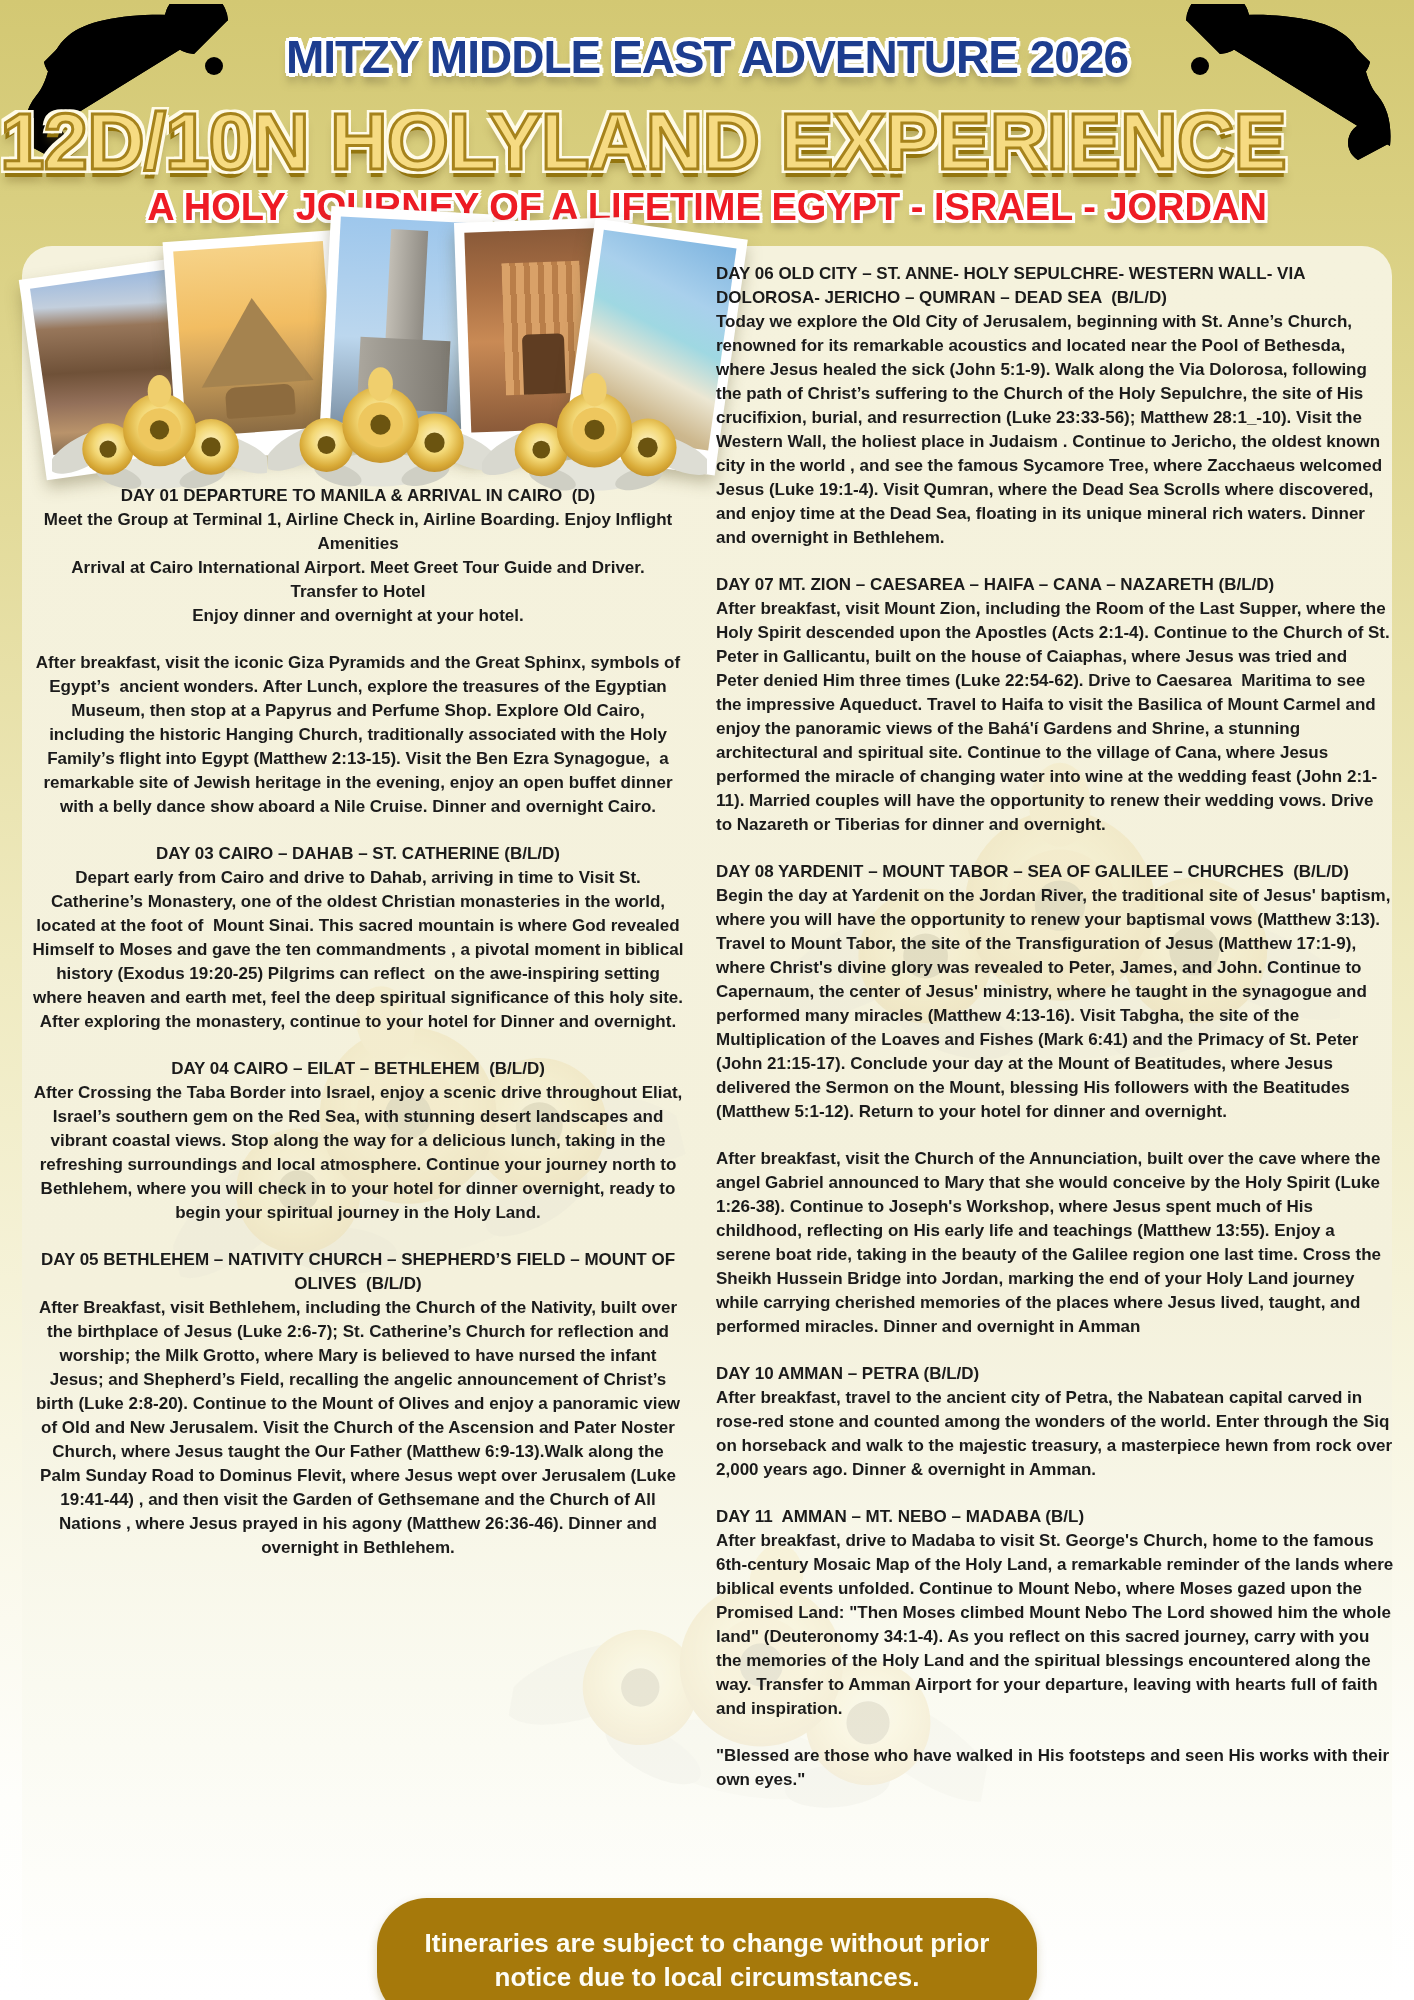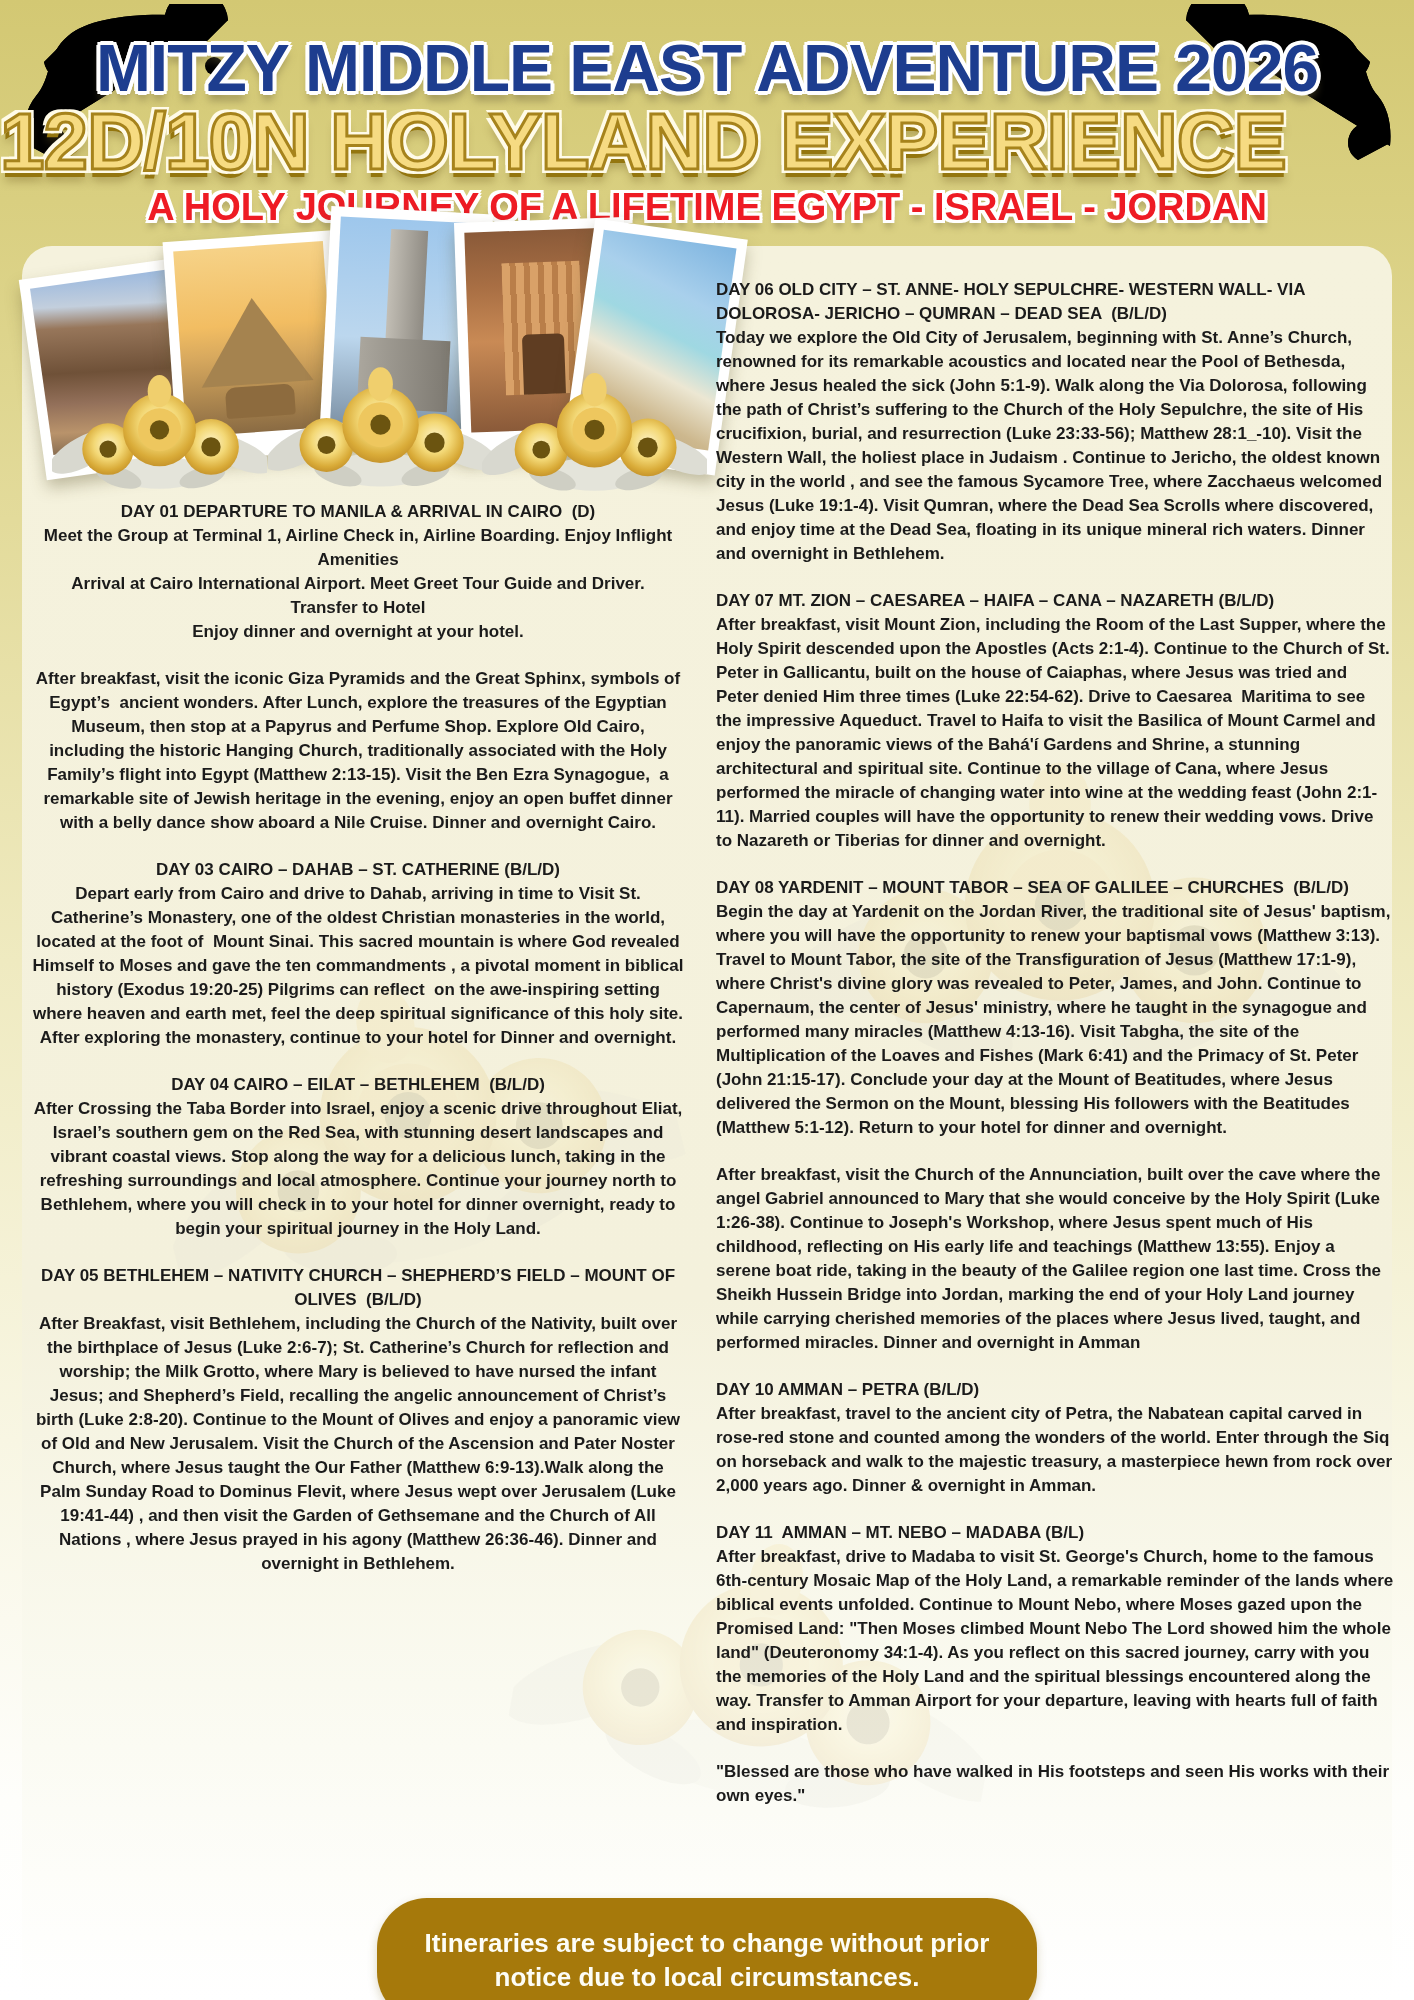--- a/index.html
+++ b/index.html
@@ -6,21 +6,21 @@
     --title_blue:#1d3d8f; --gold_fill:#f6db82; --gold_stroke:#a6831c; --gold_shadow:#94760f;
     --tag_red:#ee1b24; --pill_gold:#a6790b; --panel_cream:#f5f2dd; --page_khaki:#d5ca76;
     --ornament_brown:#6f4e11; --text_dark:#1b1b1b;
   }
   html,body{margin:0;padding:0;}
   .page{position:relative;width:1414px;height:2000px;overflow:hidden;
     font-family:"Liberation Sans",sans-serif;
     background:linear-gradient(180deg,#d3c873 0%,#d9cf80 10%,#e3db9b 26%,#efeac0 48%,#f8f6e3 72%,#fefefb 90%,#ffffff 100%);}
   
   .h-title{position:absolute;top:30px;left:0;right:0;text-align:center;
-    font-size:66px;font-weight:bold;letter-spacing:-1px;color:var(--title_blue);white-space:nowrap;
+    font-size:46px;font-weight:bold;letter-spacing:-1px;color:var(--title_blue);white-space:nowrap;
     text-shadow:-3px -3px 0 #fff,3px -3px 0 #fff,-3px 3px 0 #fff,3px 3px 0 #fff,
                 -4px 0 0 #fff,4px 0 0 #fff,0 -4px 0 #fff,0 4px 0 #fff,
                 0 9px 8px rgba(110,100,60,.55);}
   .h-sub{position:absolute;top:96px;left:0;right:0;text-align:left;
     font-size:80px;font-weight:bold;letter-spacing:-1px;white-space:nowrap;
     color:var(--gold_fill);-webkit-text-stroke:3px var(--gold_stroke);
     text-shadow:-4px -4px 0 #fffbe8,4px -4px 0 #fffbe8,-4px 4px 0 #fffbe8,4px 4px 0 #fffbe8,
                 0 8px 0 var(--gold_shadow),0 12px 10px rgba(120,100,40,.45);}
   .h-tag{position:absolute;top:186px;left:0;right:0;text-align:center;
     font-size:38px;font-weight:bold;color:var(--tag_red);white-space:nowrap;
@@ -60,21 +60,21 @@
   .scene-petra .shape2{position:absolute;left:36%;top:52%;width:28%;height:30%;background:#5f3d22;border-radius:6px 6px 0 0;}
   .scene-deadsea{background:linear-gradient(200deg,#7fb5e0 0%,#a9d0ec 28%,#9fd8e2 45%,#ece7d3 62%,#cdb88e 80%,#b5a07a 100%);}
   .flowers{position:absolute;pointer-events:none;}
   .f1{left:22px;top:168px;width:215px;height:118px;}
   .f2{left:238px;top:160px;width:225px;height:124px;}
   .f3{left:452px;top:166px;width:225px;height:122px;}
   
   .col{position:absolute;color:var(--text_dark);}
   .col-left{left:32px;top:484px;width:652px;text-align:center;}
   .col-right{left:716px;top:262px;width:678px;}
-  .day{margin-bottom:23px;margin-top:16px;}
+  .day{margin-bottom:23px;}
   .day-h,.day-p,.quote{font-size:17px;line-height:24px;font-weight:bold;white-space:pre-wrap;}
   .quote{margin-top:23px;}
   
   .pill{position:absolute;left:50%;top:1898px;transform:translateX(-50%);
     width:600px;background:var(--pill_gold);border-radius:50px;padding:28px 30px;
     text-align:center;color:#fdfdf6;font-size:26px;line-height:34px;font-weight:bold;
     box-shadow:0 4px 10px rgba(120,95,20,.25);}
 </style>
 </head>
 <body>

